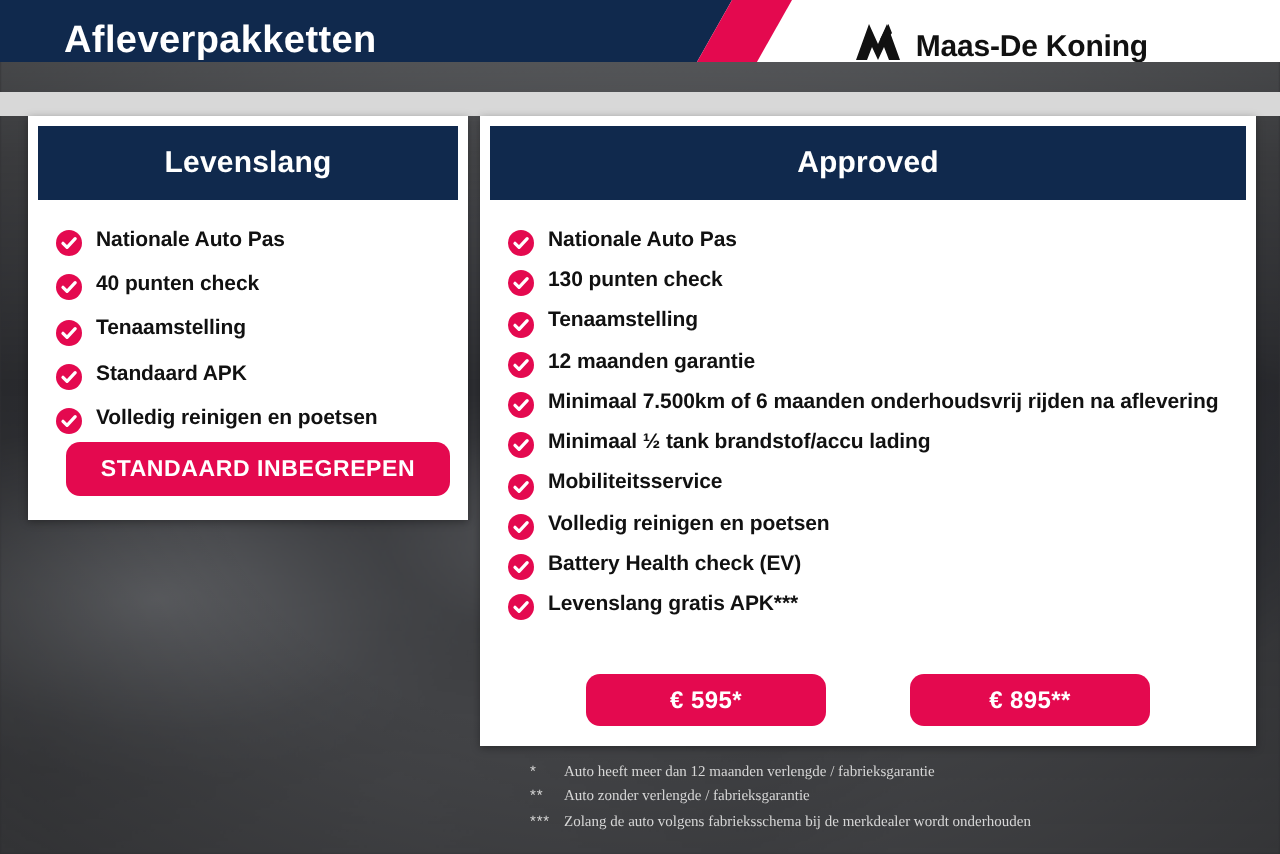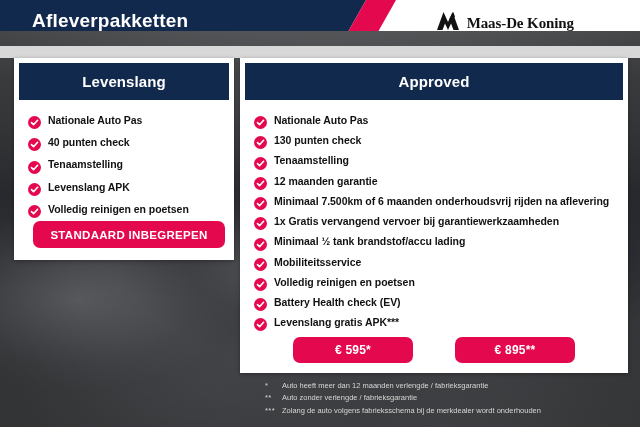--- a/index.html
+++ b/index.html
@@ -81,21 +81,20 @@
     align-items: center;
     gap: 7px;
     white-space: nowrap;
   }
   .brand-mark { display: block; }
   .brand-name {
     font-size: 15px;
     font-weight: bold;
     color: #111111;
     letter-spacing: -0.1px;
-    font-family: Liberation Serif, serif;
   }
 
   
   .subbar {
     position: absolute;
     top: 46px; left: 0;
     width: 640px;
     height: 12px;
     background: #d8d8d8;
   }
@@ -205,20 +204,21 @@
     flex: 0 0 auto;
     font-size: 7.5px;
     color: #d6d6d6;
     letter-spacing: 0.4px;
   }
   .footnote-text {
     font-size: 7.5px;
     color: #d6d6d6;
     line-height: 1.5;
     white-space: nowrap;
+    font-family: Liberation Serif, serif;
   }
 </style>
 </head>
 <body>
 
 <div class="stage">
 
   <div class="backdrop"></div>
   <div class="backdrop-vignette"></div>
 
@@ -270,21 +270,21 @@
         </span>
         <span class="feature-text">Tenaamstelling</span>
       </li>
       <li class="feature-item">
         <span class="check-icon">
           <svg width="13" height="13" viewBox="0 0 16 16" aria-hidden="true">
             <circle cx="8" cy="8" r="8" fill="#e4094f"></circle>
             <path d="M4.3 8.2 L6.8 10.7 L11.8 5.3" stroke="#ffffff" stroke-width="2" fill="none" stroke-linecap="round" stroke-linejoin="round"></path>
           </svg>
         </span>
-        <span class="feature-text">Levenslang APK</span>
+        <span class="feature-text">Standaard APK</span>
       </li>
       <li class="feature-item">
         <span class="check-icon">
           <svg width="13" height="13" viewBox="0 0 16 16" aria-hidden="true">
             <circle cx="8" cy="8" r="8" fill="#e4094f"></circle>
             <path d="M4.3 8.2 L6.8 10.7 L11.8 5.3" stroke="#ffffff" stroke-width="2" fill="none" stroke-linecap="round" stroke-linejoin="round"></path>
           </svg>
         </span>
         <span class="feature-text">Volledig reinigen en poetsen</span>
       </li>
@@ -334,29 +334,20 @@
         <span class="feature-text">12 maanden garantie</span>
       </li>
       <li class="feature-item">
         <span class="check-icon">
           <svg width="13" height="13" viewBox="0 0 16 16" aria-hidden="true">
             <circle cx="8" cy="8" r="8" fill="#e4094f"></circle>
             <path d="M4.3 8.2 L6.8 10.7 L11.8 5.3" stroke="#ffffff" stroke-width="2" fill="none" stroke-linecap="round" stroke-linejoin="round"></path>
           </svg>
         </span>
         <span class="feature-text">Minimaal 7.500km of 6 maanden onderhoudsvrij rijden na aflevering</span>
-      </li>
-      <li class="feature-item">
-        <span class="check-icon">
-          <svg width="13" height="13" viewBox="0 0 16 16" aria-hidden="true">
-            <circle cx="8" cy="8" r="8" fill="#e4094f"></circle>
-            <path d="M4.3 8.2 L6.8 10.7 L11.8 5.3" stroke="#ffffff" stroke-width="2" fill="none" stroke-linecap="round" stroke-linejoin="round"></path>
-          </svg>
-        </span>
-        <span class="feature-text">1x Gratis vervangend vervoer bij garantiewerkzaamheden</span>
       </li>
       <li class="feature-item">
         <span class="check-icon">
           <svg width="13" height="13" viewBox="0 0 16 16" aria-hidden="true">
             <circle cx="8" cy="8" r="8" fill="#e4094f"></circle>
             <path d="M4.3 8.2 L6.8 10.7 L11.8 5.3" stroke="#ffffff" stroke-width="2" fill="none" stroke-linecap="round" stroke-linejoin="round"></path>
           </svg>
         </span>
         <span class="feature-text">Minimaal ½ tank brandstof/accu lading</span>
       </li>

